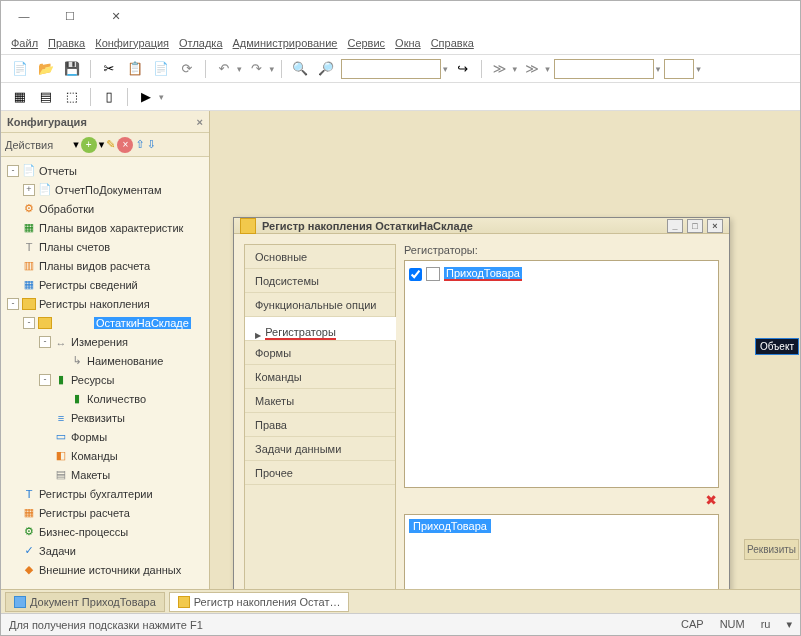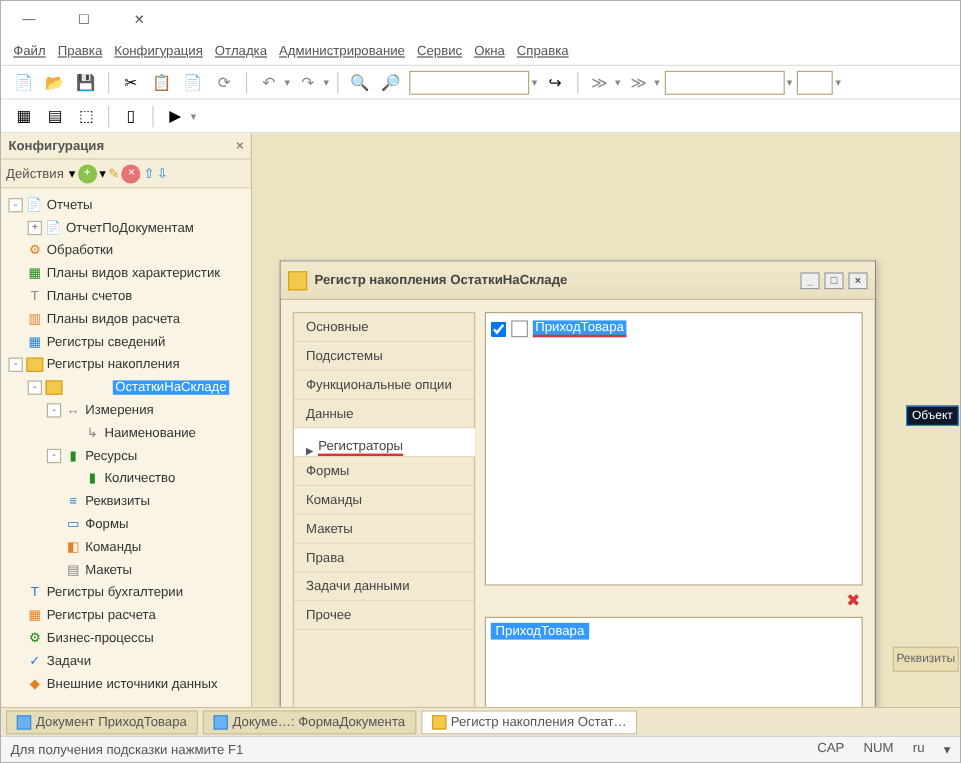--- a/index.html
+++ b/index.html
@@ -16,33 +16,33 @@
   .toolbar .sep { width: 1px; height: 18px; background: #ccc; margin: 0 3px; }
   .toolbar .combo { border: 1px solid #b8a87f; background: #fff; height: 20px; min-width: 100px; }
   .toolbar .combo.sm { min-width: 30px; }
   .toolbar .drop { color: #888; font-size: 9px; margin-left: -2px; }
   .body { flex: 1; display: flex; overflow: hidden; position: relative; }
 
   .config-panel { width: 209px; background: #f5eed8; border-right: 1px solid #cbbf97; display: flex; flex-direction: column; }
   .panel-title { height: 22px; padding: 0 6px; display: flex; align-items: center; border-bottom: 1px solid #d6cda9; color: #555; font-weight: bold; }
   .panel-title .close { margin-left: auto; color: #888; }
   .panel-toolbar { height: 24px; display: flex; align-items: center; padding: 0 4px; gap: 2px; border-bottom: 1px solid #d6cda9; }
-  .panel-toolbar .lbl { color: #555; margin-right: 2px;}
+  .panel-toolbar .lbl { color: #555; margin-right: 18px;}
   .round-btn { width: 16px; height: 16px; border-radius: 50%; display: inline-flex; align-items: center; justify-content: center; font-size: 10px; color: #fff; }
   .round-green { background: #8bc34a; }
   .round-red { background: #e57373; }
   .tree { flex: 1; overflow: auto; background: #f9f4e3; padding: 4px 0; }
   .tree-row { display: flex; align-items: center; height: 19px; padding-left: 6px; color: #333; white-space: nowrap; }
   .tree-row .toggle { width: 12px; height: 12px; border: 1px solid #b8b090; background: #fff; display: inline-flex; align-items: center; justify-content: center; font-size: 9px; line-height: 1; margin-right: 2px; color: #666; }
   .tree-row .spacer { display: inline-block; }
   .tree-row .icon { width: 16px; height: 14px; display: inline-flex; align-items: center; justify-content: center; font-size: 11px; margin-right: 2px; }
   .tree-row.selected .label { background: #3399ff; color: #fff; padding: 0 2px; margin-left: 39px; }
 
   .modal { position: absolute; left: 232px; top: 106px; width: 497px; height: 497px; background: #f5eed8; border: 1px solid #888; box-shadow: 2px 2px 6px rgba(0,0,0,0.2); display: flex; flex-direction: column; }
-  .modal-title { height: 32px; background: linear-gradient(#f0e9cd,#e7dfbe); display: flex; align-items: center; padding: 0 6px; color: #444; font-weight: bold; border-bottom: 1px solid #cbbf97; }
+  .modal-title { height: 16px; background: linear-gradient(#f0e9cd,#e7dfbe); display: flex; align-items: center; padding: 0 6px; color: #444; font-weight: bold; border-bottom: 1px solid #cbbf97; }
   .modal-title .micon { width: 16px; height: 16px; background: #f2c94c; border: 1px solid #d6a21a; margin-right: 6px; }
   .modal-title .mbtns { margin-left: auto; display: flex; gap: 4px; }
   .modal-title .mbtn { width: 16px; height: 14px; border: 1px solid #999; background: #eee; font-size: 9px; display: flex; align-items: center; justify-content: center; color: #555; }
   .modal-body { flex: 1; display: flex; padding: 10px; gap: 8px; overflow: hidden; }
   .tabs-col { width: 152px; background: #f1ead0; border: 1px solid #cbbf97; }
   .tab-item { height: 24px; display: flex; align-items: center; padding: 0 10px; border-bottom: 1px solid #e0d8b8; color: #444; }
   .tab-item.active { background: #fff; border-left: 0; margin-right: -1px; position: relative; z-index: 2; align-items: flex-end; }
   .tab-item.active::before { content: '▶'; font-size: 8px; margin-right: 4px; color: #555; }
   .tab-item .underline { border-bottom: 2px solid #d33; }
   .right-col { flex: 1; display: flex; flex-direction: column; }
@@ -310,32 +310,32 @@
           <span class="mbtn">_</span>
           <span class="mbtn">□</span>
           <span class="mbtn">×</span>
         </div>
       </div>
       <div class="modal-body">
         <div class="tabs-col" id="tabs">
             <div class="tab-item">Основные</div>
             <div class="tab-item">Подсистемы</div>
             <div class="tab-item">Функциональные опции</div>
-            <div class="tab-item">Данные</div>
             <div class="tab-item active">
               <span class="underline">Регистраторы</span>
             </div>
             <div class="tab-item">Формы</div>
             <div class="tab-item">Команды</div>
             <div class="tab-item">Макеты</div>
             <div class="tab-item">Права</div>
             <div class="tab-item">Задачи данными</div>
             <div class="tab-item">Прочее</div>
           </div>
         <div class="right-col">
+          <div class="reg-label">Регистраторы:</div>
           <div class="listbox">
             <div class="list-item">
               <input type="checkbox" checked="" style="">
               <span class="doc-icon"></span>
               <span class="label sel">ПриходТовара</span>
             </div>
           </div>
           <span class="del-icon">✖</span>
           <div class="drop-box">
             <span class="tag">ПриходТовара</span>
@@ -343,24 +343,20 @@
         </div>
       </div>
 
     </div>
   </div>
 
   <div class="footer-tabs" id="ftabs">
       <div class="ftab">
         <span class="fic blue"></span>
         <span>Документ ПриходТовара</span>
-      </div>
-      <div class="ftab">
-        <span class="fic blue"></span>
-        <span>Докуме…: ФормаДокумента</span>
       </div>
       <div class="ftab active">
         <span class="fic"></span>
         <span>Регистр накопления Остат…</span>
       </div>
     </div>
 
   <div class="statusbar">
     <span>Для получения подсказки нажмите F1</span>
     <div class="right">

